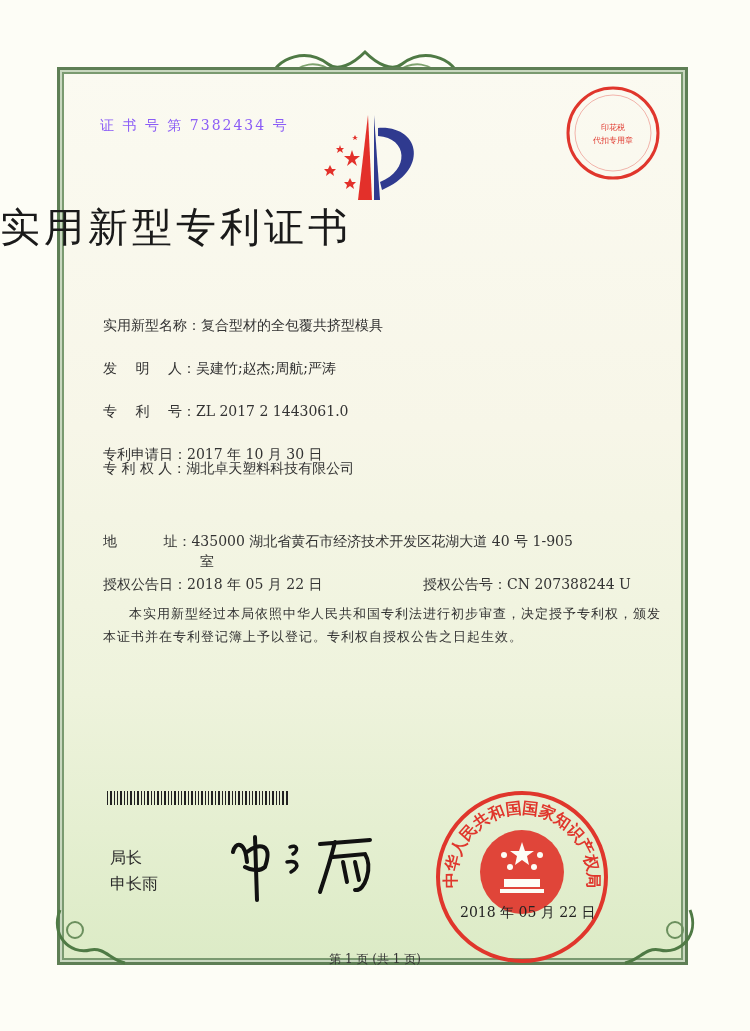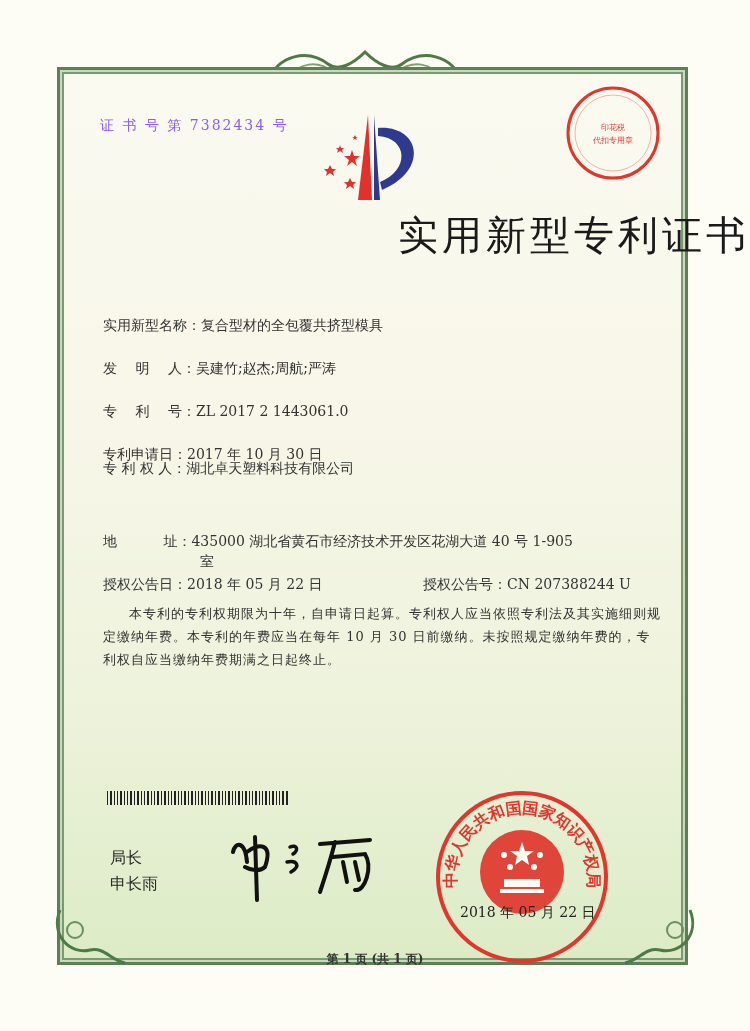--- a/index.html
+++ b/index.html
@@ -18,39 +18,39 @@
   .ornament-top {
     position: absolute; left: 258px; top: 44px; width: 214px; height: 40px;
   }
   .ornament-corner { position: absolute; width: 80px; height: 70px; }
   .cert-no {
     position: absolute; left: 100px; top: 117px; font-size: 14px; letter-spacing: 2px; color: #8b5cf6;
   }
   .logo { position: absolute; left: 310px; top: 110px; width: 120px; height: 95px; }
   .seal-small { position: absolute; left: 563px; top: 83px; width: 100px; height: 100px; }
   .title {
-    position: absolute; left: 0; width: 750px; top: 208px; text-align: right;
+    position: absolute; left: 0; width: 750px; top: 200px; text-align: left;
     font-family: "DejaVu Sans", "Liberation Sans", sans-serif;
     font-size: 40px; letter-spacing: 4px; color: #1a1a1a; font-weight: normal;
   }
   .row { position: absolute; left: 103px; font-size: 14px; color: #333; white-space: nowrap; }
   .row .lbl { display: inline-block; text-align: center; }
   .row .val { display: inline-block; }
   .body-text {
     position: absolute; left: 103px; width: 560px; font-size: 13px; line-height: 23px; color: #333;
     letter-spacing: 1px;
   }
   .body-text p { margin: 0; text-indent: 2em; }
   .barcode { position: absolute; left: 107px; top: 791px; width: 181px; height: 14px; }
   .director-title { position: absolute; left: 110px; top: 848px; font-family: "DejaVu Sans", sans-serif; font-size: 16px; }
   .director-name { position: absolute; left: 110px; top: 874px; font-family: Liberation Mono, monospace; font-size: 16px; }
   .signature { position: absolute; left: 225px; top: 822px; width: 160px; height: 80px; }
   .seal-big { position: absolute; left: 432px; top: 787px; width: 180px; height: 180px; }
   .seal-date { position: absolute; left: 460px; top: 904px; font-size: 14px; color: #222; }
-  .page-no { position: absolute; left: 0; width: 750px; text-align: center; top: 951px; font-size: 12px; color: #333; font-weight: bold; }
+  .page-no { position: absolute; left: 0; width: 750px; text-align: center; top: 951px; font-size: 12px; color: #333; }
 </style>
 </head>
 <body>
 
 <div class="ornament-top">
   <svg width="214" height="40" viewBox="0 0 214 40">
     <path d="M10 38 C20 10, 50 5, 70 20 C80 28, 95 20, 107 8 C119 20, 134 28, 144 20 C164 5, 194 10, 204 38" fill="none" stroke="#4f7a45" stroke-width="3"></path>
     <path d="M30 35 C40 18, 60 16, 75 28 M184 35 C174 18, 154 16, 139 28" fill="none" stroke="#7ea26f" stroke-width="2"></path>
     <circle cx="107" cy="30" r="5" fill="#6b8f5e"></circle>
   </svg>
@@ -117,21 +117,21 @@
   <span>室</span>
 </div>
 <div class="row" style="top:576px">
   <span class="lbl">授权公告日：</span><span class="val">2018 年 05 月 22 日</span>
 </div>
 <div class="row" style="top:576px;left:423px">
   <span class="lbl">授权公告号：</span><span class="val">CN 207388244 U</span>
 </div>
 
 <div class="body-text" style="top:602px">
-  <p>本专利的专利权期限为十年，自申请日起算。专利权人应当依照专利法及其实施细则规定缴纳年费。本专利的年费应当在每年 10 月 30 日前缴纳。未按照规定缴纳年费的，专利权自应当缴纳年费期满之日起终止。</p>
+  <p>本实用新型经过本局依照中华人民共和国专利法进行初步审查，决定授予专利权，颁发本证书并在专利登记簿上予以登记。专利权自授权公告之日起生效。</p>
 </div>
 
 <svg class="barcode" viewBox="0 0 181 14" preserveAspectRatio="none">
   <g fill="#222">
     <rect x="0" y="0" width="1" height="14"></rect>
       <rect x="3" y="0" width="2" height="14"></rect>
       <rect x="7" y="0" width="1" height="14"></rect>
       <rect x="10" y="0" width="1" height="14"></rect>
       <rect x="13" y="0" width="2" height="14"></rect>
       <rect x="17" y="0" width="1" height="14"></rect>

